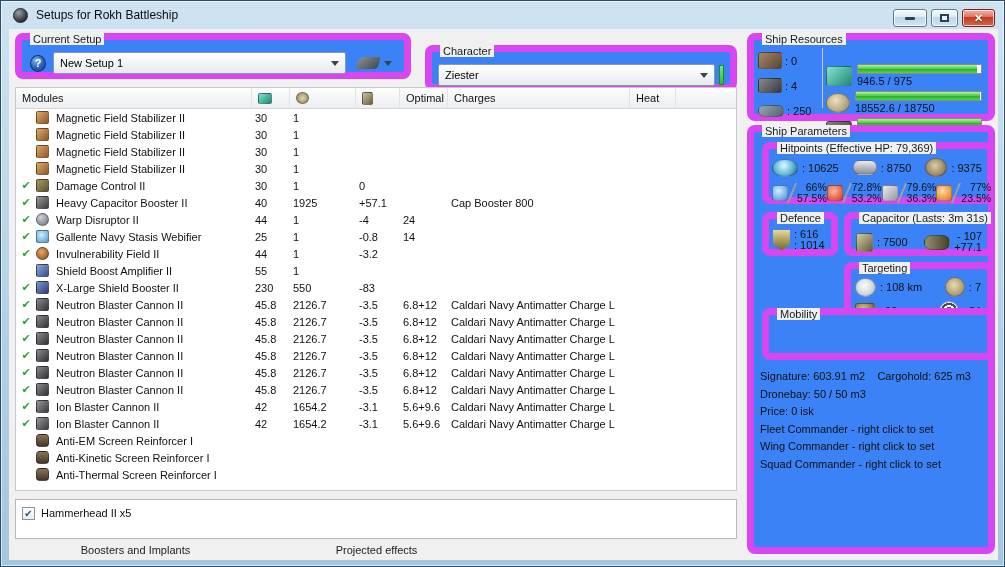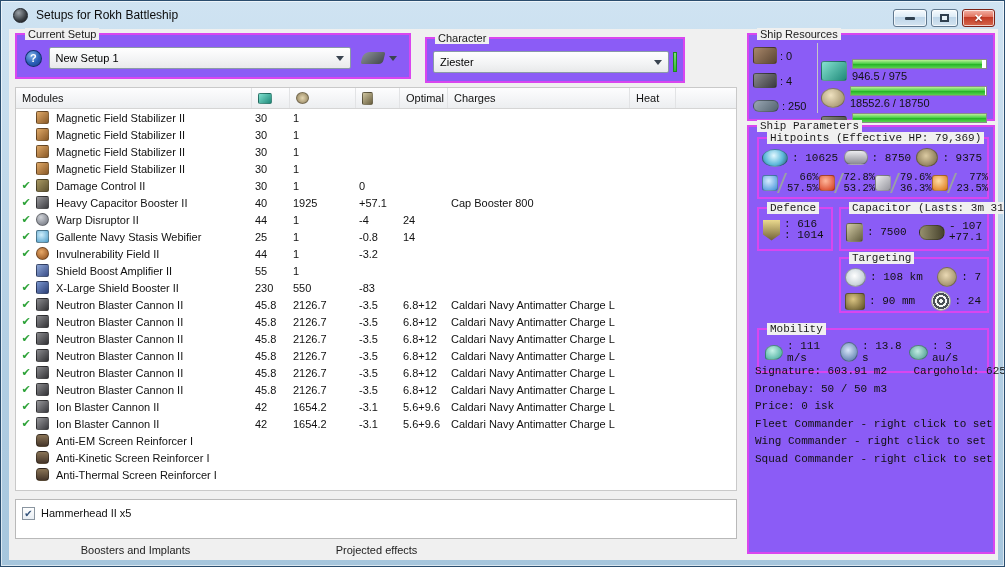--- a/index.html
+++ b/index.html
@@ -22,21 +22,21 @@
     background:linear-gradient(180deg,#f7fbfe,#dcebf6 45%,#bed5e8 46%,#d4e4f1); box-shadow:inset 0 0 0 1px rgba(255,255,255,.7); }
   .wbtn.min { width:34px; } .wbtn.max { width:27px; } 
   .wbtn.close { width:33px; border-color:#7c2317;
     background:linear-gradient(180deg,#f3b3a6,#e1705c 45%,#c23a24 46%,#d5674d); }
   .g-min { width:10px; height:3px; background:#30404f; border-radius:1px; }
   .g-max { width:9px; height:8px; border:2px solid #30404f; background:#e8f2f8; }
   .g-close { color:#fff; font-weight:bold; font-size:11px; text-shadow:0 1px 1px #7a1a0a; }
 
   .client { position:absolute; left:8px; top:28px; width:989px; height:531px; background:#f0f0f0; }
 
-  .group { position:absolute; border:2px solid #d946ef; border-radius:0; background:#8b5cf6; }
+  .group { position:absolute; border:7px solid #d946ef; border-radius:8px; background:#3b82f6; }
   .glabel { position:absolute; top:-7px; left:8px; background:#f0f0f0; padding:0 3px; font-size:11px; color:#1a1a1a; white-space:nowrap; }
 
   
   .combo { height:22px; background:linear-gradient(180deg,#ffffff,#f2f3f4 60%,#e8e9ea); border:1px solid #8a99a8;
     border-radius:2px; display:flex; align-items:center; padding:0 6px; color:#000; }
   .combo .caret { margin-left:auto; width:0; height:0; border-left:4px solid transparent; border-right:4px solid transparent; border-top:5px solid #3a4450; }
   .help-btn { width:17px; height:17px; border-radius:50%;
     background:radial-gradient(circle at 35% 30%, #7fb2e8, #2a5fb8 55%, #1a3f8a); color:#fff; font-weight:bold;
     font-size:11px; display:flex; align-items:center; justify-content:center; border:1px solid #15316e; }
   .ship-btn { display:flex; align-items:center; gap:5px; padding:2px 4px; border-radius:2px; }
@@ -158,21 +158,21 @@
           <span>New Setup 1</span>
           <span class="caret"></span>
         </div>
         <div class="ship-btn">
           <span class="ship-glyph"></span>
           <span class="caret" style="width:0;height:0;border-left:4px solid transparent;border-right:4px solid transparent;border-top:5px solid #3a4450;"></span>
         </div>
       </div>
     </div>
 
-    <div class="group" style="left:416px;top:8px;width:260px;height:46px;">
+    <div class="group" style="left:416px;top:16px;width:312px;height:46px;">
       <span class="glabel">Character</span>
       <div style="display:flex;align-items:center;padding:12px 6px 0 6px;">
         <div class="combo" style="width:290px;">
           <span>Ziester</span>
           <span class="caret"></span>
         </div>
         <span class="green-ind" style="margin-left:4px;"></span>
       </div>
     </div>
 
@@ -507,21 +507,21 @@
           </div>
           <div class="res-rrow">
             <span class="ico i-drone"></span>
             <span class="res-bargroup"><span class="bar-track" style="display: block;">
                 <span class="bar-fill" style="display: block; width: 100%;"></span>
               </span><span>50 / 50</span></span>
           </div>
         </div>
     </div>
 
-    <div class="group" style="left:738px;top:96px;width:248px;height:429px;font-family:Liberation Mono, monospace;">
+    <div class="group" style="left:738px;top:96px;width:248px;height:429px;">
       <span class="glabel">Ship Parameters</span>
 
       <div class="group" style="left:8px;top:10px;width:232px;height:62px;">
         <span class="glabel">Hitpoints (Effective HP: 79,369)</span>
         <div style="display:flex;align-items:center;justify-content:space-between;padding:9px 5px 0 3px;">
           <span class="pair">
               <span class="ico i-shieldhp"></span>
               <span>: 10625</span>
             </span>
           <span class="pair">
@@ -597,36 +597,22 @@
               <span class="ico i-scanres"></span>
               <span>: 90 mm</span>
             </span>
           <span class="pair">
               <span class="ico i-sensor"></span>
               <span>: 24</span>
             </span>
         </div>
       </div>
 
-      <div class="group" style="left:8px;top:201px;width:232px;height:45px;">
+      <div class="group" style="left:8px;top:176px;width:232px;height:52px;">
         <span class="glabel">Mobility</span>
-        <div style="display:flex;align-items:center;justify-content:space-between;padding:10px 8px 0 6px;">
-          <span class="pair">
-              <span class="ico i-speed"></span>
-              <span>: 111 m/s</span>
-            </span>
-          <span class="pair">
-              <span class="ico i-align"></span>
-              <span>: 13.8 s</span>
-            </span>
-          <span class="pair">
-              <span class="ico i-warp"></span>
-              <span>: 3 au/s</span>
-            </span>
-        </div>
       </div>
 
       <div class="info-lines">
         <div><span>Signature: 603.91 m2</span>&nbsp;&nbsp;&nbsp;&nbsp;<span>Cargohold: 625 m3</span></div>
         <div>Dronebay: 50 / 50 m3</div>
         <div>Price: 0 isk</div>
         <div>Fleet Commander - right click to set</div>
         <div>Wing Commander - right click to set</div>
         <div>Squad Commander - right click to set</div>
       </div>

